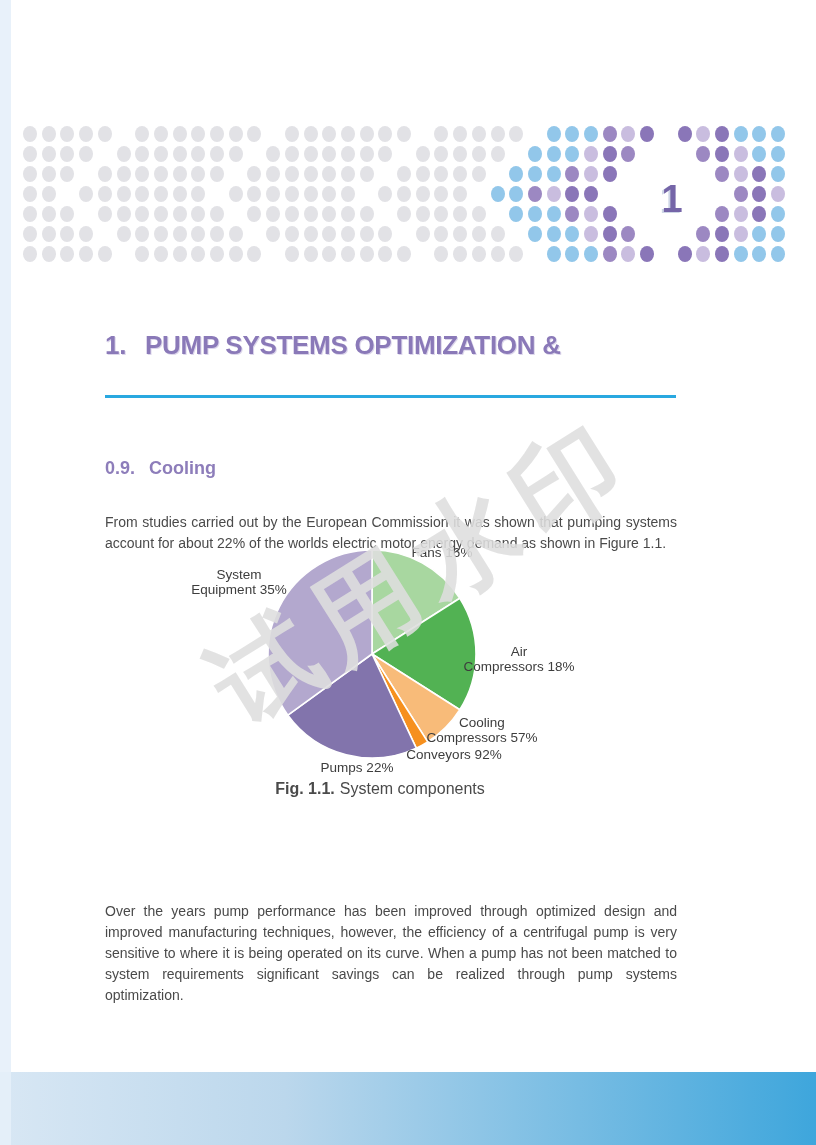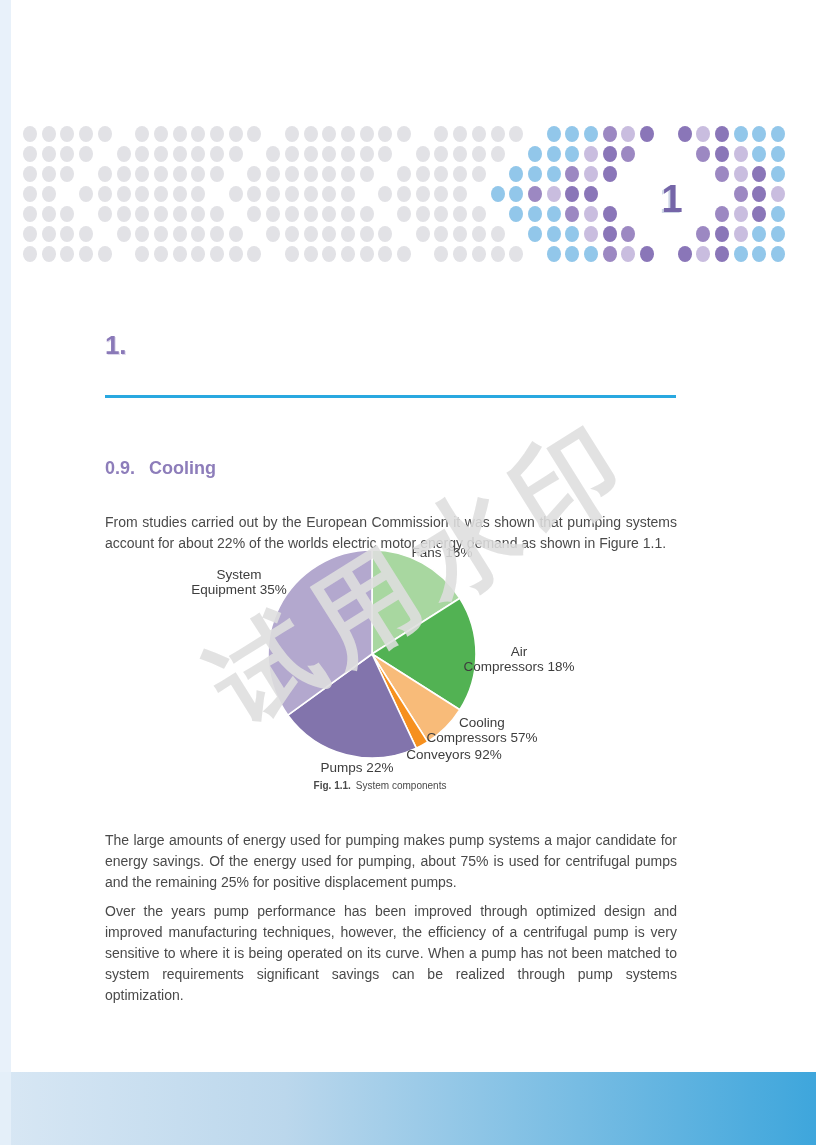--- a/index.html
+++ b/index.html
@@ -23,21 +23,21 @@
   .para{position:absolute;left:105px;width:572px;font-size:14px;line-height:21px;
         color:#4A4A4A;text-align:justify;z-index:2;}
   .para-1{top:498px;}
   .para-2{top:816px;}
   .para-3{top:887px;}
   .chart{position:absolute;left:92px;top:538px;width:600px;height:266px;z-index:2;}
   .chart svg{position:absolute;left:0;top:0;}
   .pie-label{position:absolute;transform:translateX(-50%);text-align:center;white-space:nowrap;
         font-size:13.5px;line-height:15px;color:#3D3D3D;}
   .fig-caption{position:absolute;left:288px;top:242px;transform:translateX(-50%);
-        white-space:nowrap;font-size:10px;color:#4A4A4A;}
+        white-space:nowrap;font-size:16px;color:#4A4A4A;}
   .fig-caption .cap-label{font-weight:bold;margin-right:5px;}
   .watermark{position:absolute;left:186px;top:512px;width:470px;height:120px;z-index:40;
         transform:rotate(-32deg);color:rgba(222,222,222,.88);font-size:104px;line-height:120px;
         font-weight:bold;letter-spacing:14px;white-space:nowrap;pointer-events:none;
         font-family:"Liberation Sans","DejaVu Sans",sans-serif;}
   .footer-bar{position:absolute;left:0;top:1072px;width:816px;height:73px;z-index:3;
         background:linear-gradient(to right,#D8E7F4 0%,#BBD7EC 35%,#6FB9E2 75%,#3EA6DC 100%);}
 </style>
 </head>
 <body>
@@ -281,20 +281,21 @@
       <span class="dot" style="left: 733.6px; top: 246px; background: rgb(146, 199, 234);"></span>
       <span class="dot" style="left: 752.3px; top: 246px; background: rgb(146, 199, 234);"></span>
       <span class="dot" style="left: 771px; top: 246px; background: rgb(146, 199, 234);"></span>
     </div>
 
   <div class="chapter-num">1</div>
 
   <div class="heading">
     <span class="h-num">1.</span>
     <div class="h-lines">
+      <div>PUMP SYSTEMS OPTIMIZATION &amp;</div>
     </div>
   </div>
   <div class="heading-rule"></div>
 
   <div class="section-title">
     <span class="s-num">0.9.</span><span>Cooling</span>
   </div>
 
   <p class="para para-1">From studies carried out by the European Commission it was shown that pumping systems account for about 22% of the worlds electric motor energy demand as shown in Figure 1.1.</p>
 
@@ -328,21 +329,20 @@
         </div>
         <div class="pie-label" style="left: 265px; top: 222px;">
           <div>Pumps 22%</div>
         </div>
       </div>
     <div class="fig-caption">
       <span class="cap-label">Fig. 1.1.</span><span>System components</span>
     </div>
   </div>
 
-  <p class="para para-2">The large amounts of energy used for pumping makes pump systems a major candidate for energy savings. Of the energy used for pumping, about 75% is used for centrifugal pumps and the remaining 25% for positive displacement pumps.</p>
   <p class="para para-3">Over the years pump performance has been improved through optimized design and improved manufacturing techniques, however, the efficiency of a centrifugal pump is very sensitive to where it is being operated on its curve. When a pump has not been matched to system requirements significant savings can be realized through pump systems optimization.</p>
 
   <div class="watermark">试用水印</div>
 
   <div class="footer-bar">
     
     
   </div>
 
 </div>

